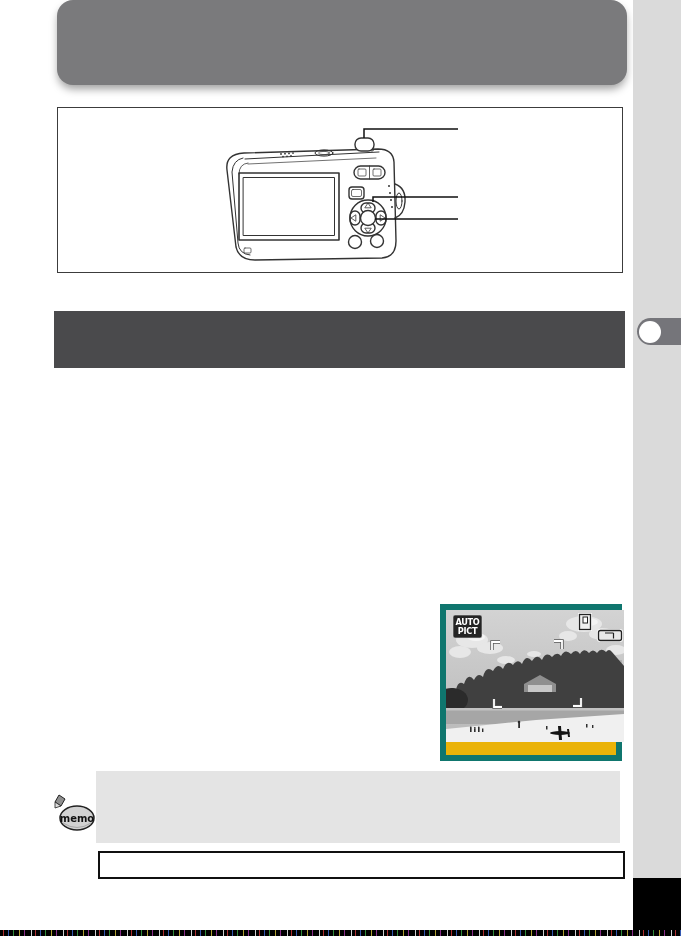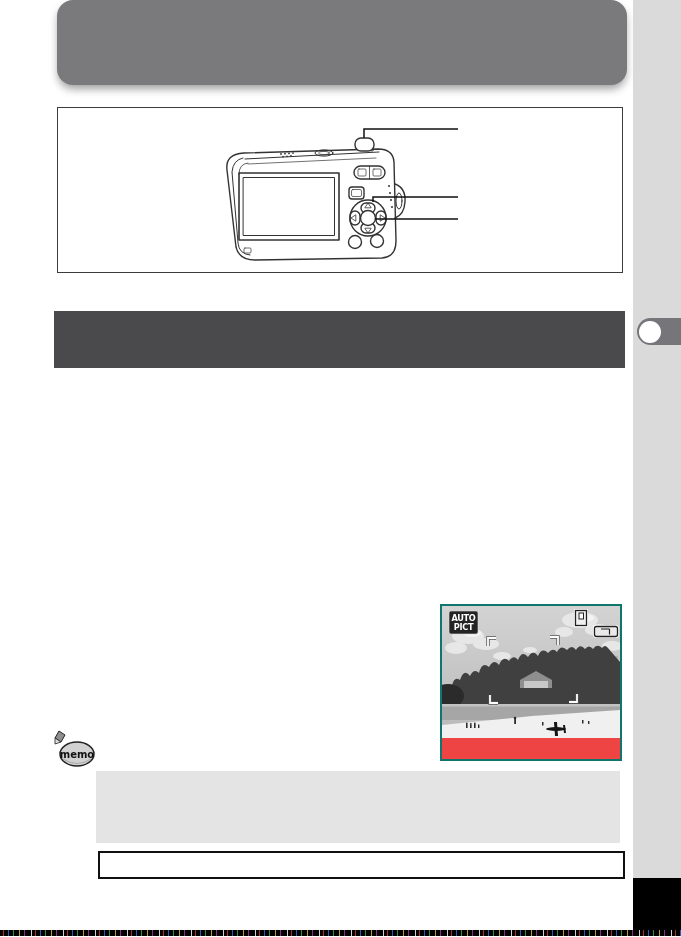--- a/index.html
+++ b/index.html
@@ -34,26 +34,26 @@
     border-radius:14px 0 0 14px;
   }
   .chapter-tab-circle{
     position:absolute;left:2px;top:2.5px;width:22px;height:22px;
     background:#fff;border-radius:50%;
   }
 
   
   .lcd-frame{
     left:440px;top:604px;width:182px;height:157px;
-    border:2px solid #0f766e;background:#ef4444;box-sizing:border-box;
+    border:6px solid #0f766e;background:#eab308;box-sizing:border-box;
   }
 
   
   .memo-box{left:96px;top:771px;width:524px;height:72px;background:#e4e4e4;}
-  .memo-icon{left:52px;top:730px;width:48px;height:40px;}
+  .memo-icon{left:52px;top:794px;width:48px;height:40px;}
 
   
   .caution-box{
     left:98px;top:851px;width:527px;height:28px;
     border:2px solid #101010;background:#fff;box-sizing:border-box;
   }
 
   
   .page-number-tab{left:633px;top:878px;width:48px;height:54px;background:#000;}
 

